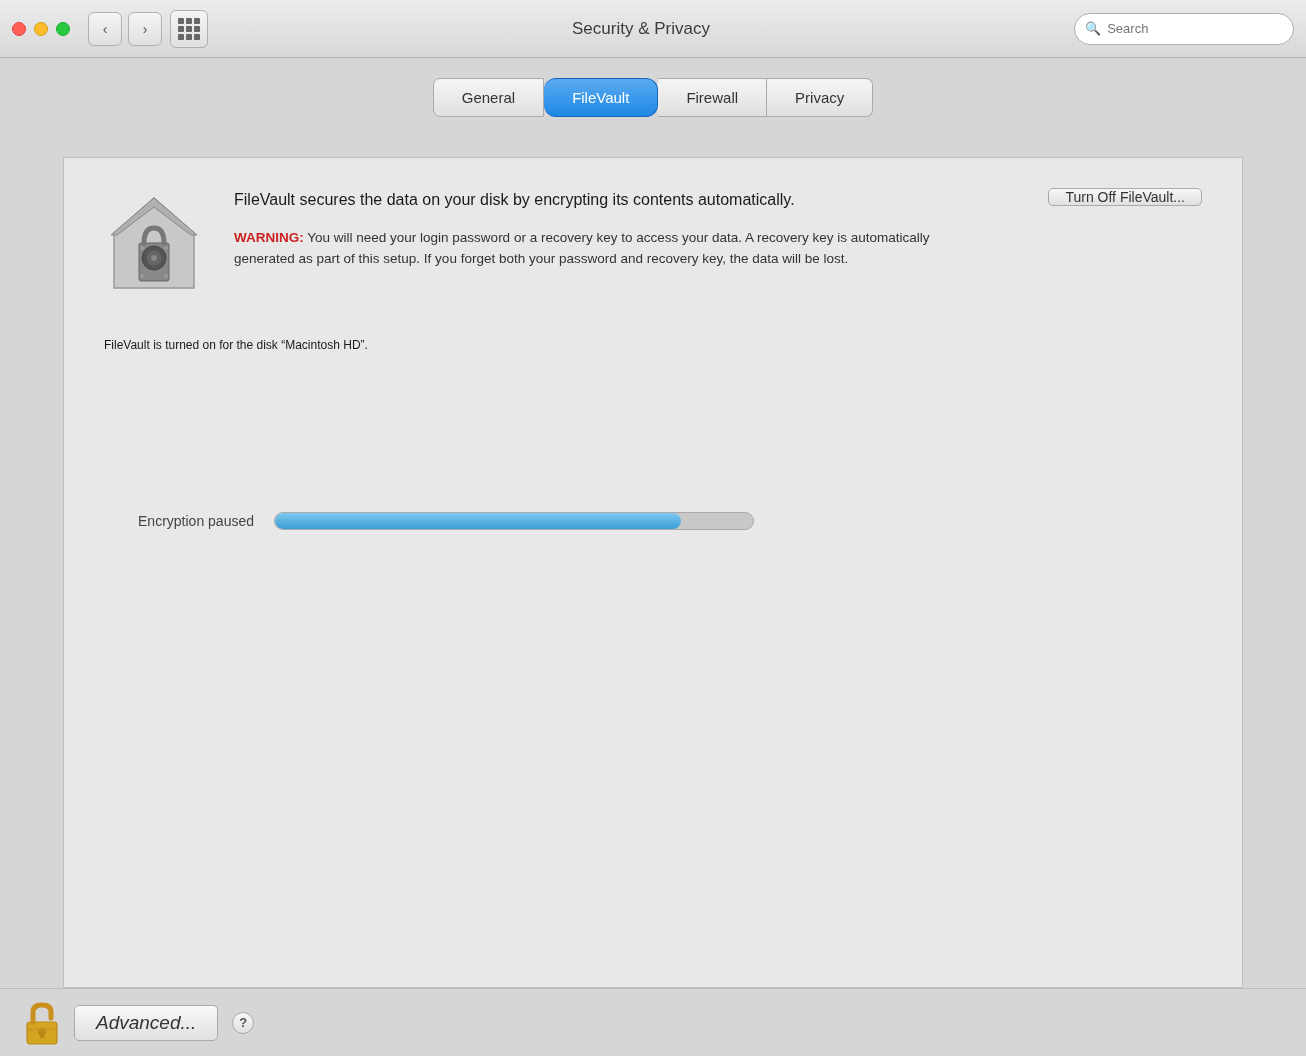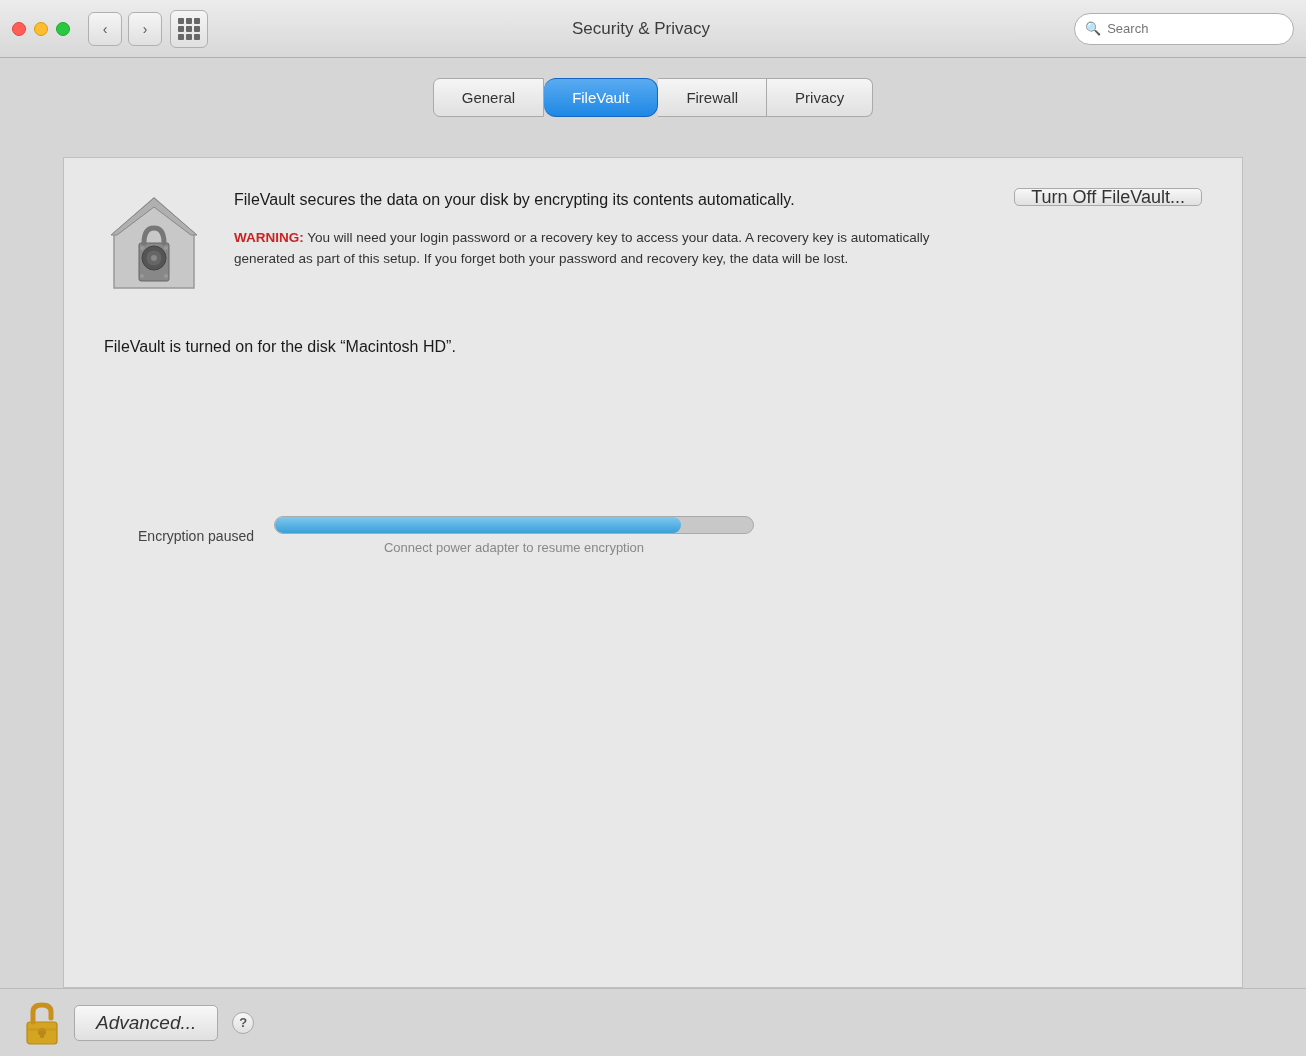--- a/index.html
+++ b/index.html
@@ -213,37 +213,37 @@
     .warning-label {
       color: #cc2222;
       font-weight: 600;
     }
 
     .turn-off-btn {
       background: linear-gradient(to bottom, #f8f8f8, #e0e0e0);
       border: 1px solid #aaa;
       border-radius: 5px;
       padding: 8px 16px;
-      font-size: 18px;
+      font-size: 14px;
       color: #333;
       cursor: pointer;
       white-space: nowrap;
       height: 16px;
       display: flex;
       align-items: center;
     }
 
     .status-section {
       margin-top: 40px;
       font-size: 16px;
       color: #1a1a1a;
     }
 
     .disk-status-text {
-      font-size: 16px;
+      font-size: 12px;
       color: #1a1a1a;
     }
 
     .encryption-row {
       margin-top: 160px;
       display: flex;
       align-items: center;
       gap: 20px;
     }
 
@@ -418,21 +418,20 @@
     <div class="status-section">
       <p class="disk-status-text">FileVault is turned on for the disk “Macintosh HD”.</p>
     </div>
 
     <div class="encryption-row">
       <div class="encryption-label">Encryption paused</div>
       <div class="progress-bar-container">
         <div class="progress-bar-track">
           <div class="progress-bar-fill" style="width: 85%;"></div>
         </div>
-        <div class="progress-subtitle">Connect power adapter to resume encryption</div>
       </div>
     </div>
   </div>
 </div>
 
 <div class="bottom-bar">
 
   <div class="lock-icon">
     <svg width="36" height="44" viewBox="0 0 36 44" xmlns="http://www.w3.org/2000/svg">
 

